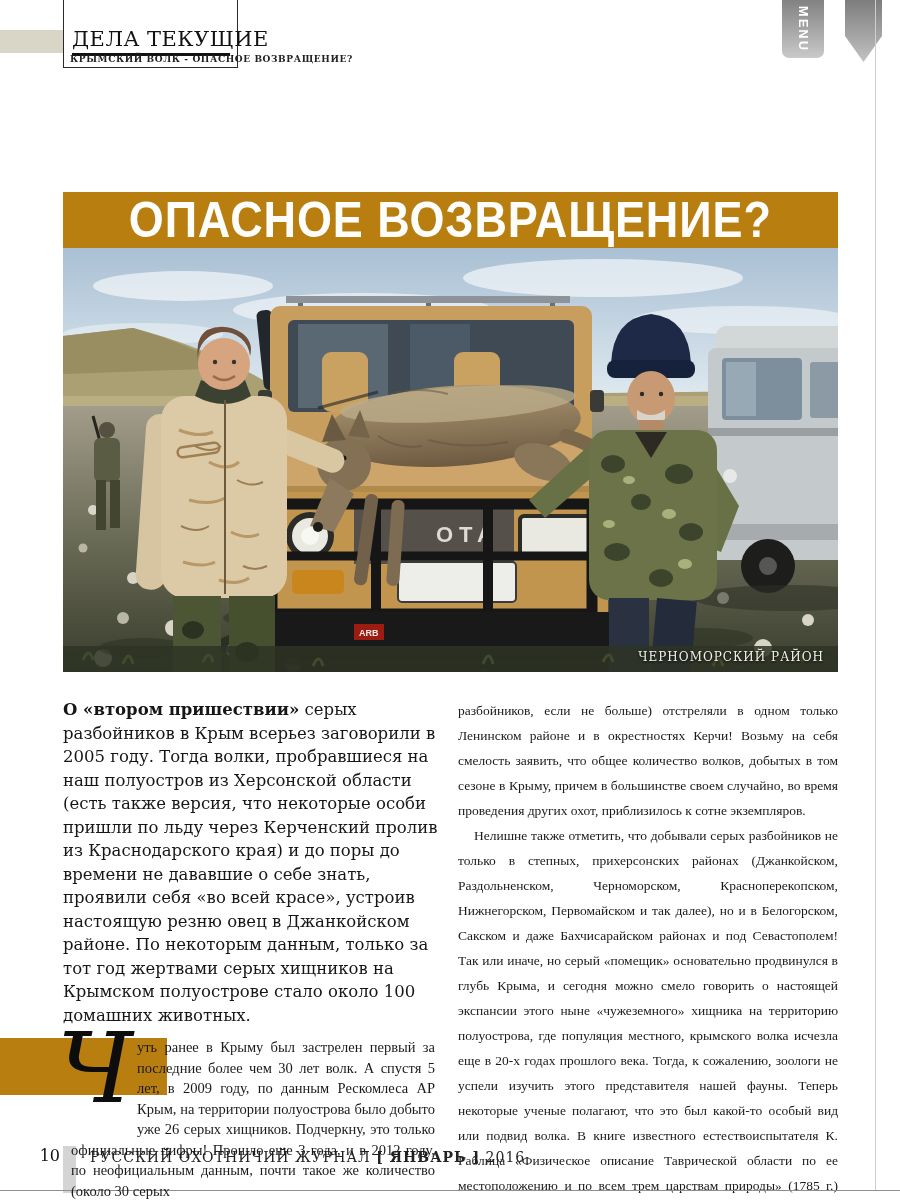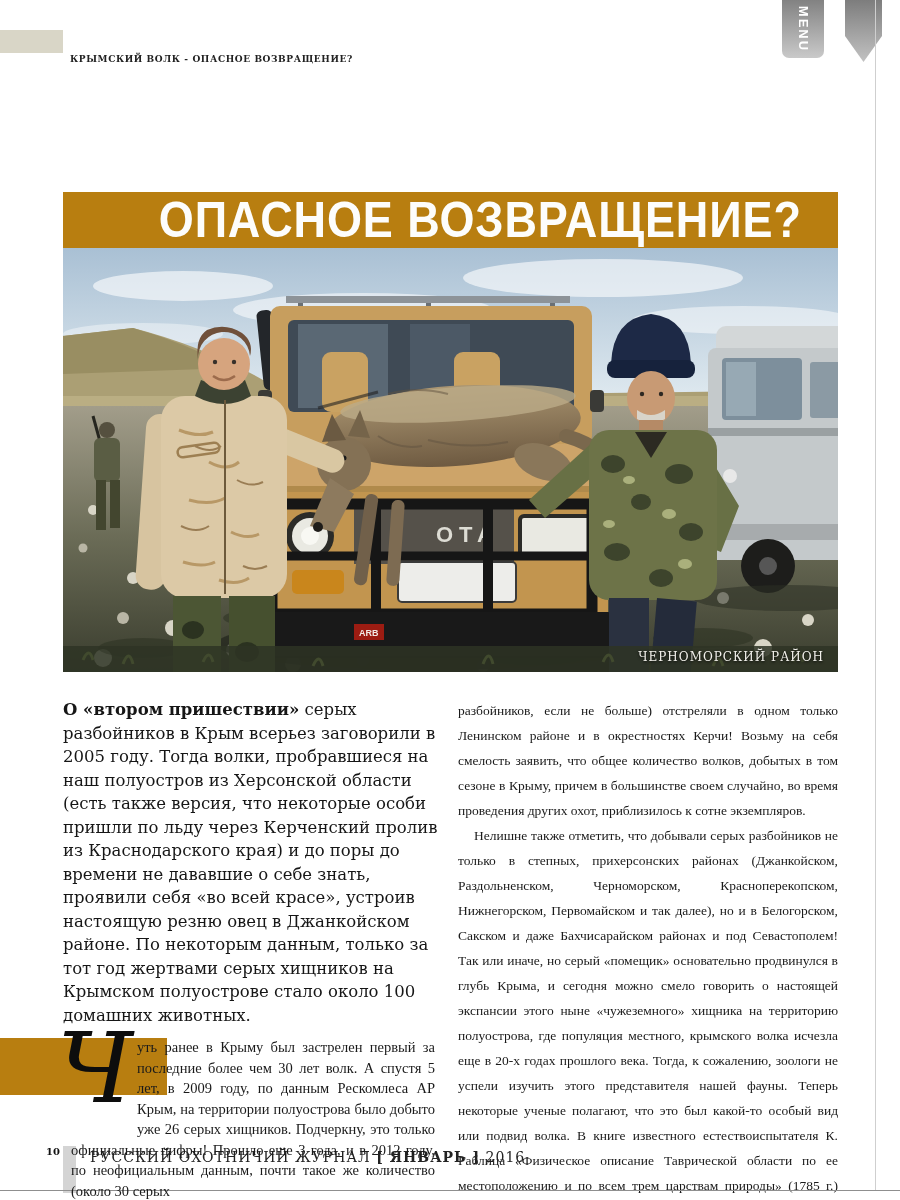--- a/index.html
+++ b/index.html
@@ -25,21 +25,21 @@
     clip-path:polygon(0 0,100% 0,100% 58%,50% 100%,0 58%);cursor:pointer;}
 
   .edge-rule{position:absolute;left:875px;top:0;width:1px;height:1190px;background:#cfcfcf;}
   .bottom-rule{position:absolute;left:0;top:1190px;width:900px;height:1px;background:#8f8f8f;}
 
   
   .main-title{position:absolute;left:63px;top:114px;width:775px;text-align:center;
     font-family:"DejaVu Serif",serif;font-size:70px;line-height:1;color:#121212;
     letter-spacing:-2px;white-space:nowrap;}
   .banner{position:absolute;left:63px;top:192px;width:775px;height:56px;background:#b87e10;
-    display:flex;align-items:center;justify-content:flex-end;overflow:hidden;}
+    display:flex;align-items:center;justify-content:center;overflow:hidden;}
   .banner span{font-family:"Liberation Sans",sans-serif;font-weight:bold;font-size:50px;
     color:#fdfdfb;transform:scaleX(.9);letter-spacing:1px;white-space:nowrap;}
 
   
   .photo{position:absolute;left:63px;top:248px;width:775px;height:424px;overflow:hidden;background:#cfdde8;}
   .photo svg{position:absolute;left:0;top:0;}
   .byline{position:absolute;left:0;top:8px;width:100%;text-align:center;
     font-family:"DejaVu Serif",serif;font-size:12px;color:#1c1c1c;letter-spacing:.5px;}
   .byline .b{font-weight:bold;}
   .byline .n{color:#3a3a3a;}
@@ -58,32 +58,36 @@
     font-style:italic;font-size:98px;line-height:1;color:#0d0d0d;}
   .p2{position:relative;z-index:1;margin:8px;font-family:"Liberation Serif",serif;
     font-size:14.5px;line-height:20.5px;text-align:justify;color:#1a1a1a;}
   .dc-spacer{float:left;width:66px;height:84px;}
   .bodytext{margin:0;font-family:"Liberation Serif",serif;font-size:13.5px;line-height:25px;
     text-align:justify;color:#1a1a1a;}
   .indent{text-indent:16px;}
 
   
   .page-num{position:absolute;left:34px;top:1146px;width:26px;text-align:right;
-    font-family:"DejaVu Serif",serif;font-weight:bold;font-size:10px;color:#111;}
+    font-family:"DejaVu Serif",serif;font-weight:normal;font-size:16px;color:#111;}
   .footer-bar{position:absolute;left:63px;top:1146px;width:13px;height:47px;background:#d4d4d4;}
   .footer-text{position:absolute;left:90px;top:1149px;font-family:"DejaVu Serif",serif;
     font-size:14px;letter-spacing:1px;color:#222;white-space:nowrap;}
   .footer-text .issue{font-weight:bold;}
 </style>
 </head>
 <body>
 
 <div class="page">
 
   <div class="notch"></div>
+  <div class="header-box">
+    <div class="section-title">ДЕЛА ТЕКУЩИЕ</div>
+    <div class="section-underline"></div>
+  </div>
   <div class="breadcrumb">КРЫМСКИЙ ВОЛК - ОПАСНОЕ ВОЗВРАЩЕНИЕ?</div>
 
   <div class="menu-tab">
     <span>MENU</span>
   </div>
   <div class="menu-arrow"></div>
 
   <div class="edge-rule"></div>
 
   <div class="banner">

